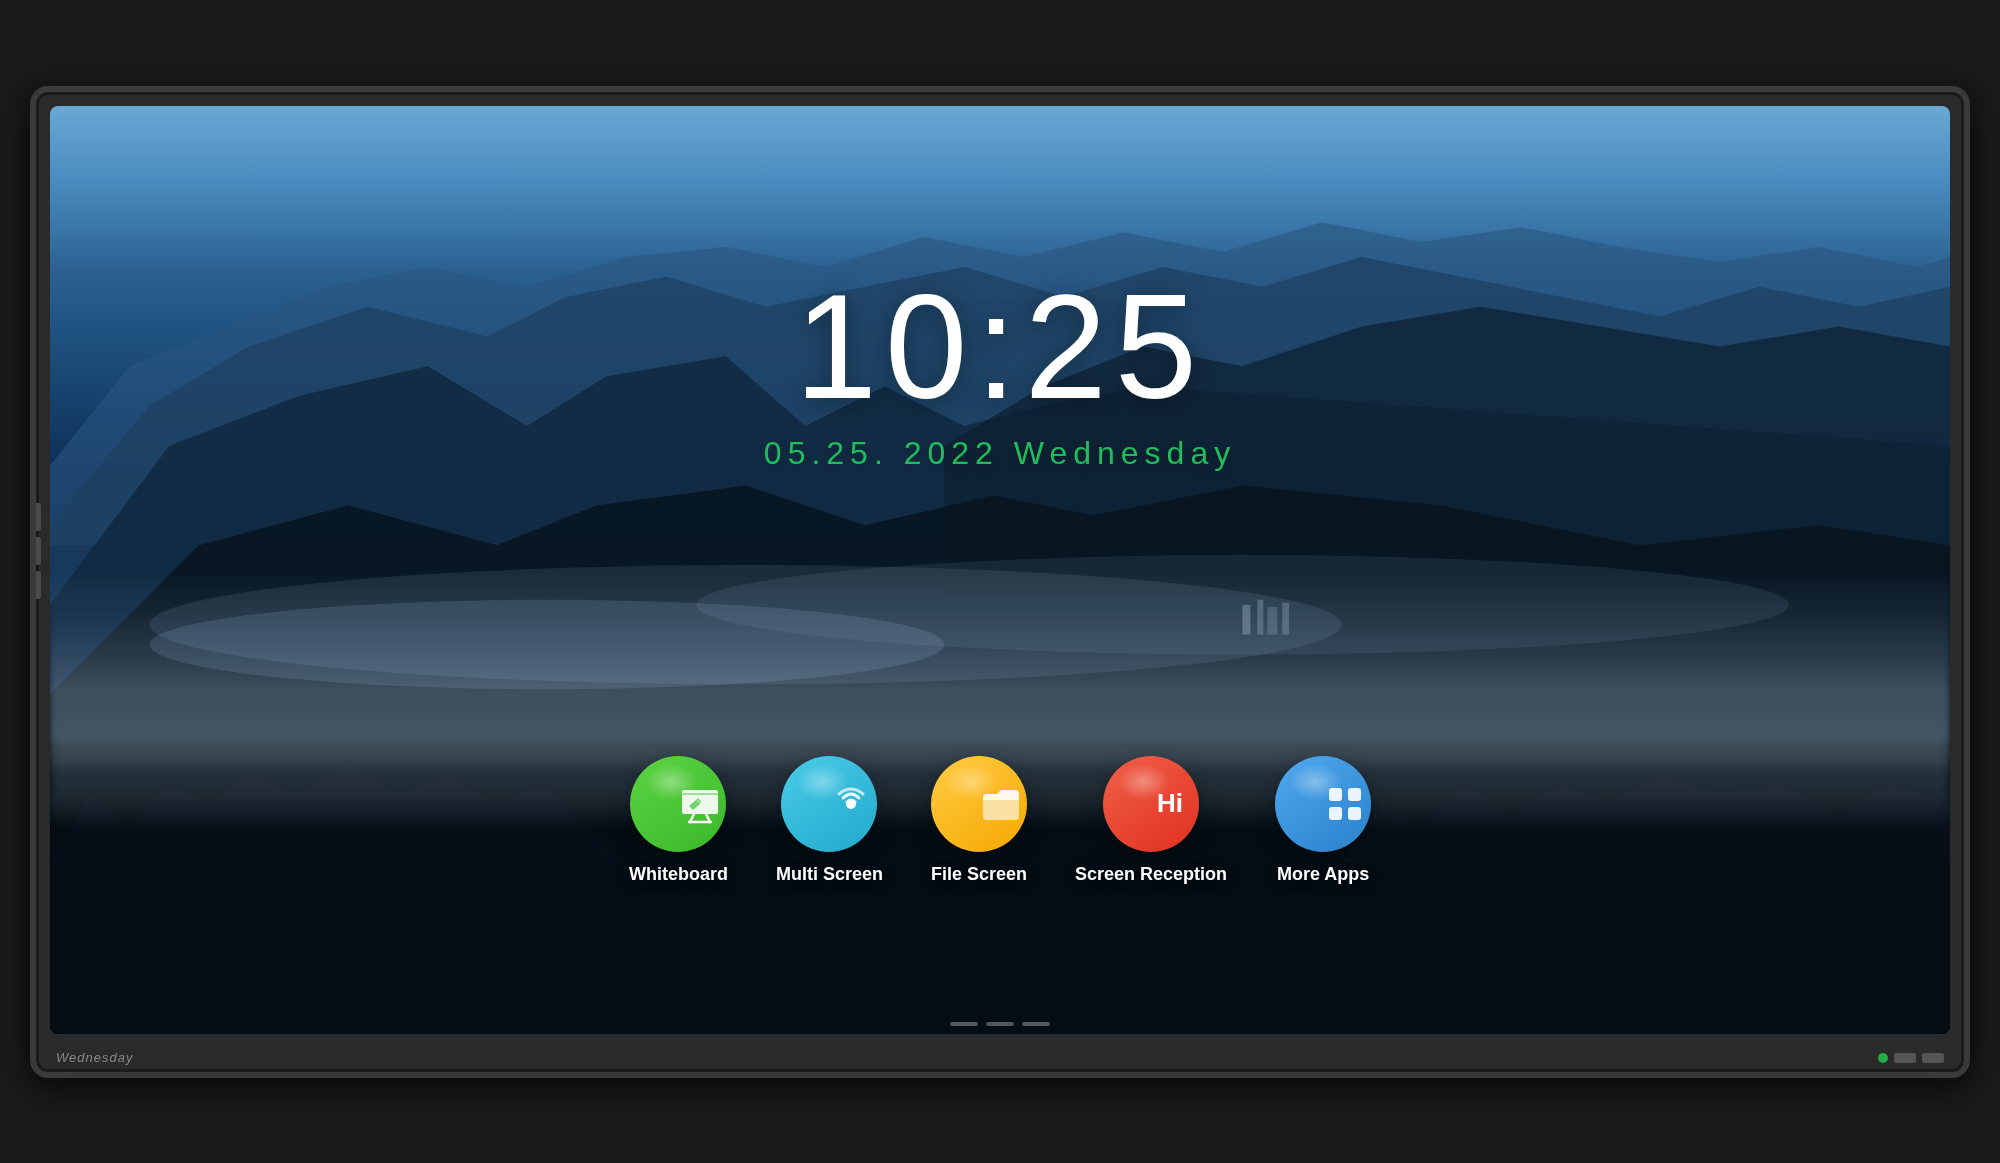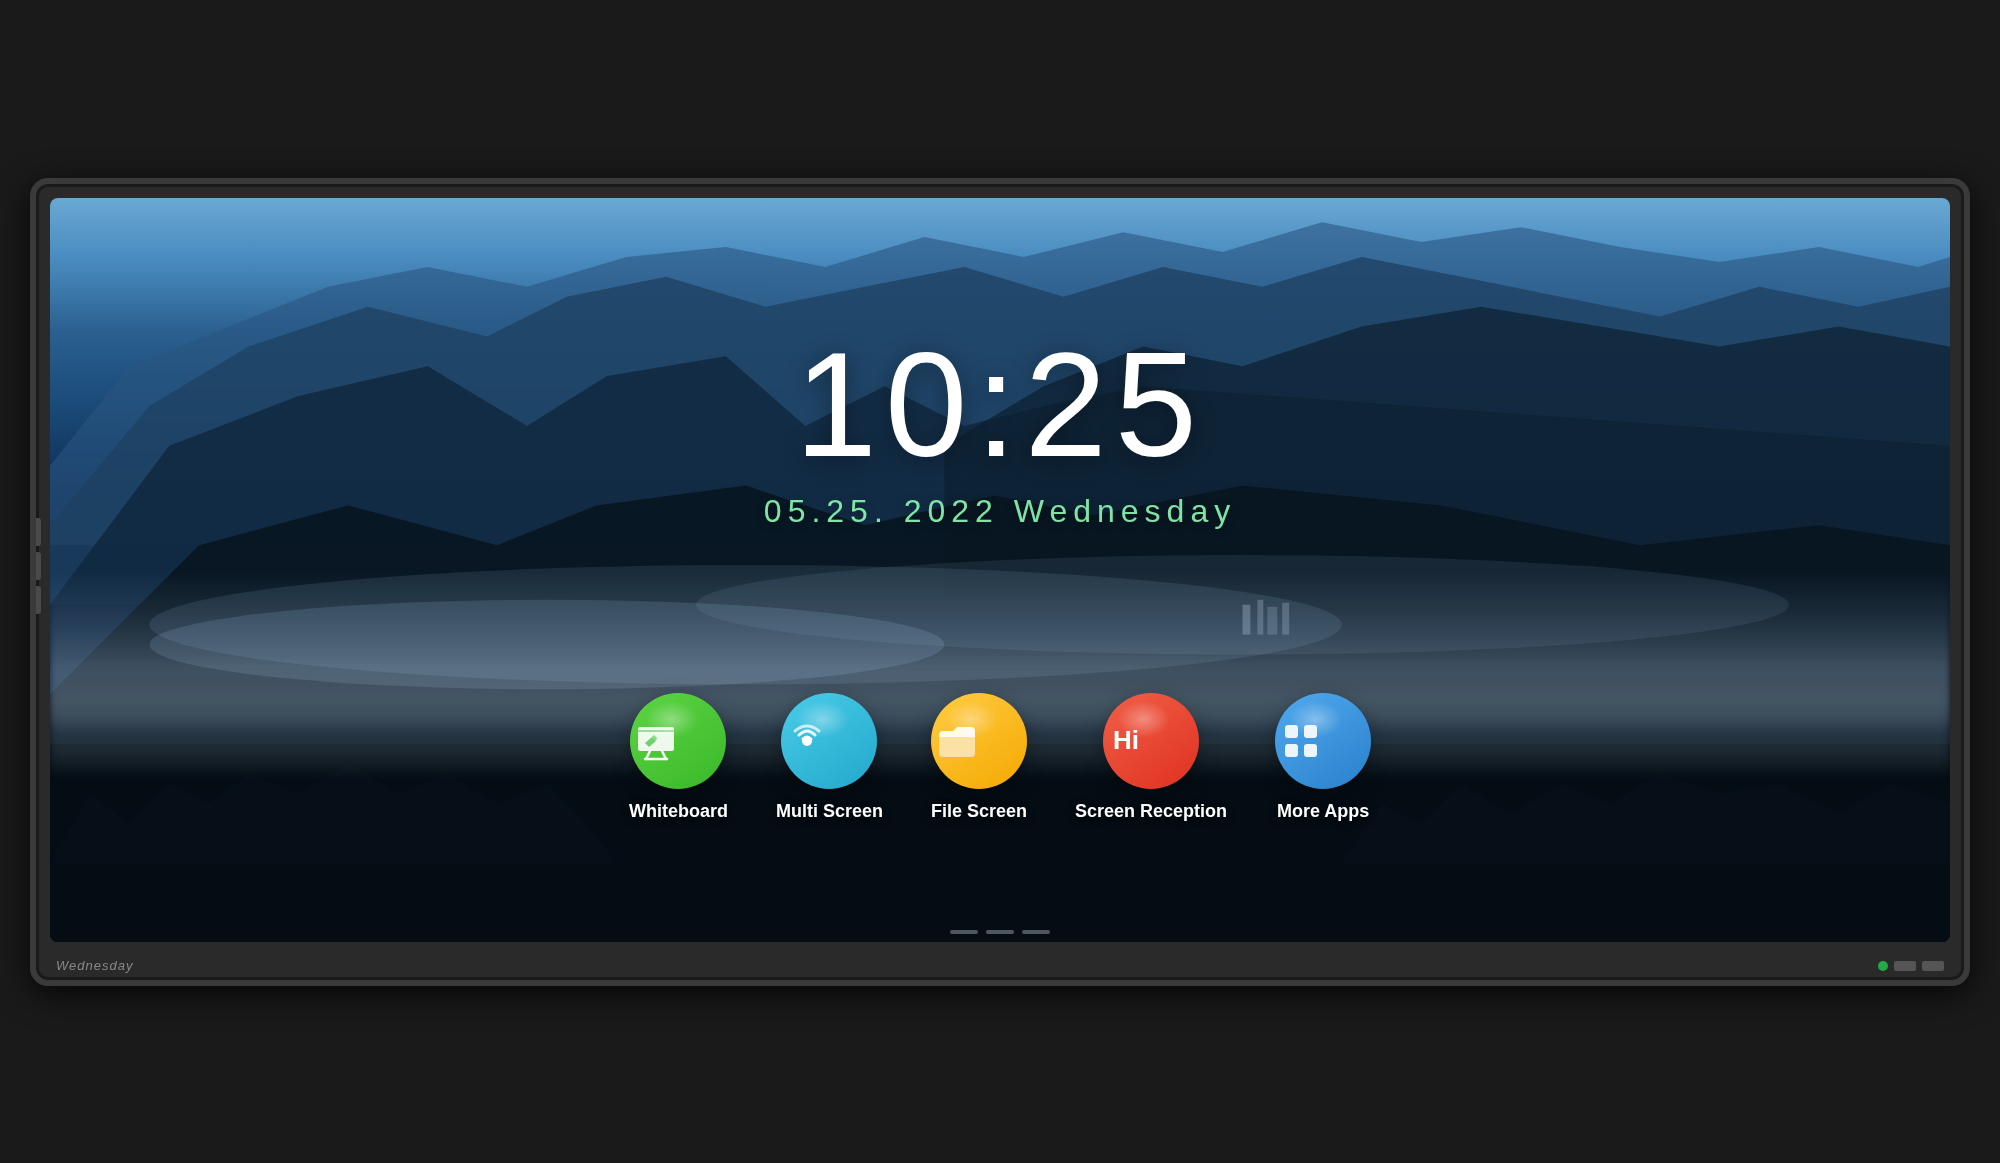--- a/index.html
+++ b/index.html
@@ -10,21 +10,21 @@
       background: #1a1a1a;
       display: flex;
       align-items: center;
       justify-content: center;
       font-family: 'Arial', sans-serif;
       overflow: hidden;
     }
 
     .tv-frame {
       width: 1940px;
-      height: 808px;
+      height: 992px;
       background: #2a2a2a;
       border-radius: 18px;
       border: 6px solid #3a3a3a;
       box-shadow: inset 0 0 0 3px #1a1a1a, 0 8px 32px rgba(0,0,0,0.8);
       position: relative;
       display: flex;
       flex-direction: column;
     }
 
     .tv-screen {
@@ -116,21 +116,21 @@
       font-weight: 300;
       color: #ffffff;
       letter-spacing: 8px;
       text-shadow: 0 4px 24px rgba(0,0,0,0.4);
       line-height: 1;
     }
 
     .clock-date {
       font-size: 32px;
       font-weight: 300;
-      color: #86efac;
+      color: #22c55e;
       letter-spacing: 6px;
       text-shadow: 0 2px 12px rgba(0,0,0,0.4);
       opacity: 0.95;
     }
 
     
     .apps-container {
       position: absolute;
       bottom: 16%;
       left: 0;
@@ -149,21 +149,21 @@
       gap: 12px;
       cursor: pointer;
     }
 
     .app-icon {
       width: 96px;
       height: 96px;
       border-radius: 50%;
       display: flex;
       align-items: center;
-      justify-content: flex-start;
+      justify-content: flex-end;
       position: relative;
       box-shadow: 0 6px 20px rgba(0,0,0,0.35);
     }
 
     .app-icon-whiteboard { background: linear-gradient(145deg, #5dd444, #3ab82a); }
     .app-icon-multiscreen { background: linear-gradient(145deg, #4acce8, #22a8cc); }
     .app-icon-filemanager { background: linear-gradient(145deg, #ffcc44, #f5a800); }
     .app-icon-welcome { background: linear-gradient(145deg, #f06048, #e03020); }
     .app-icon-moreapps { background: linear-gradient(145deg, #50aaee, #2a80cc); }
 

